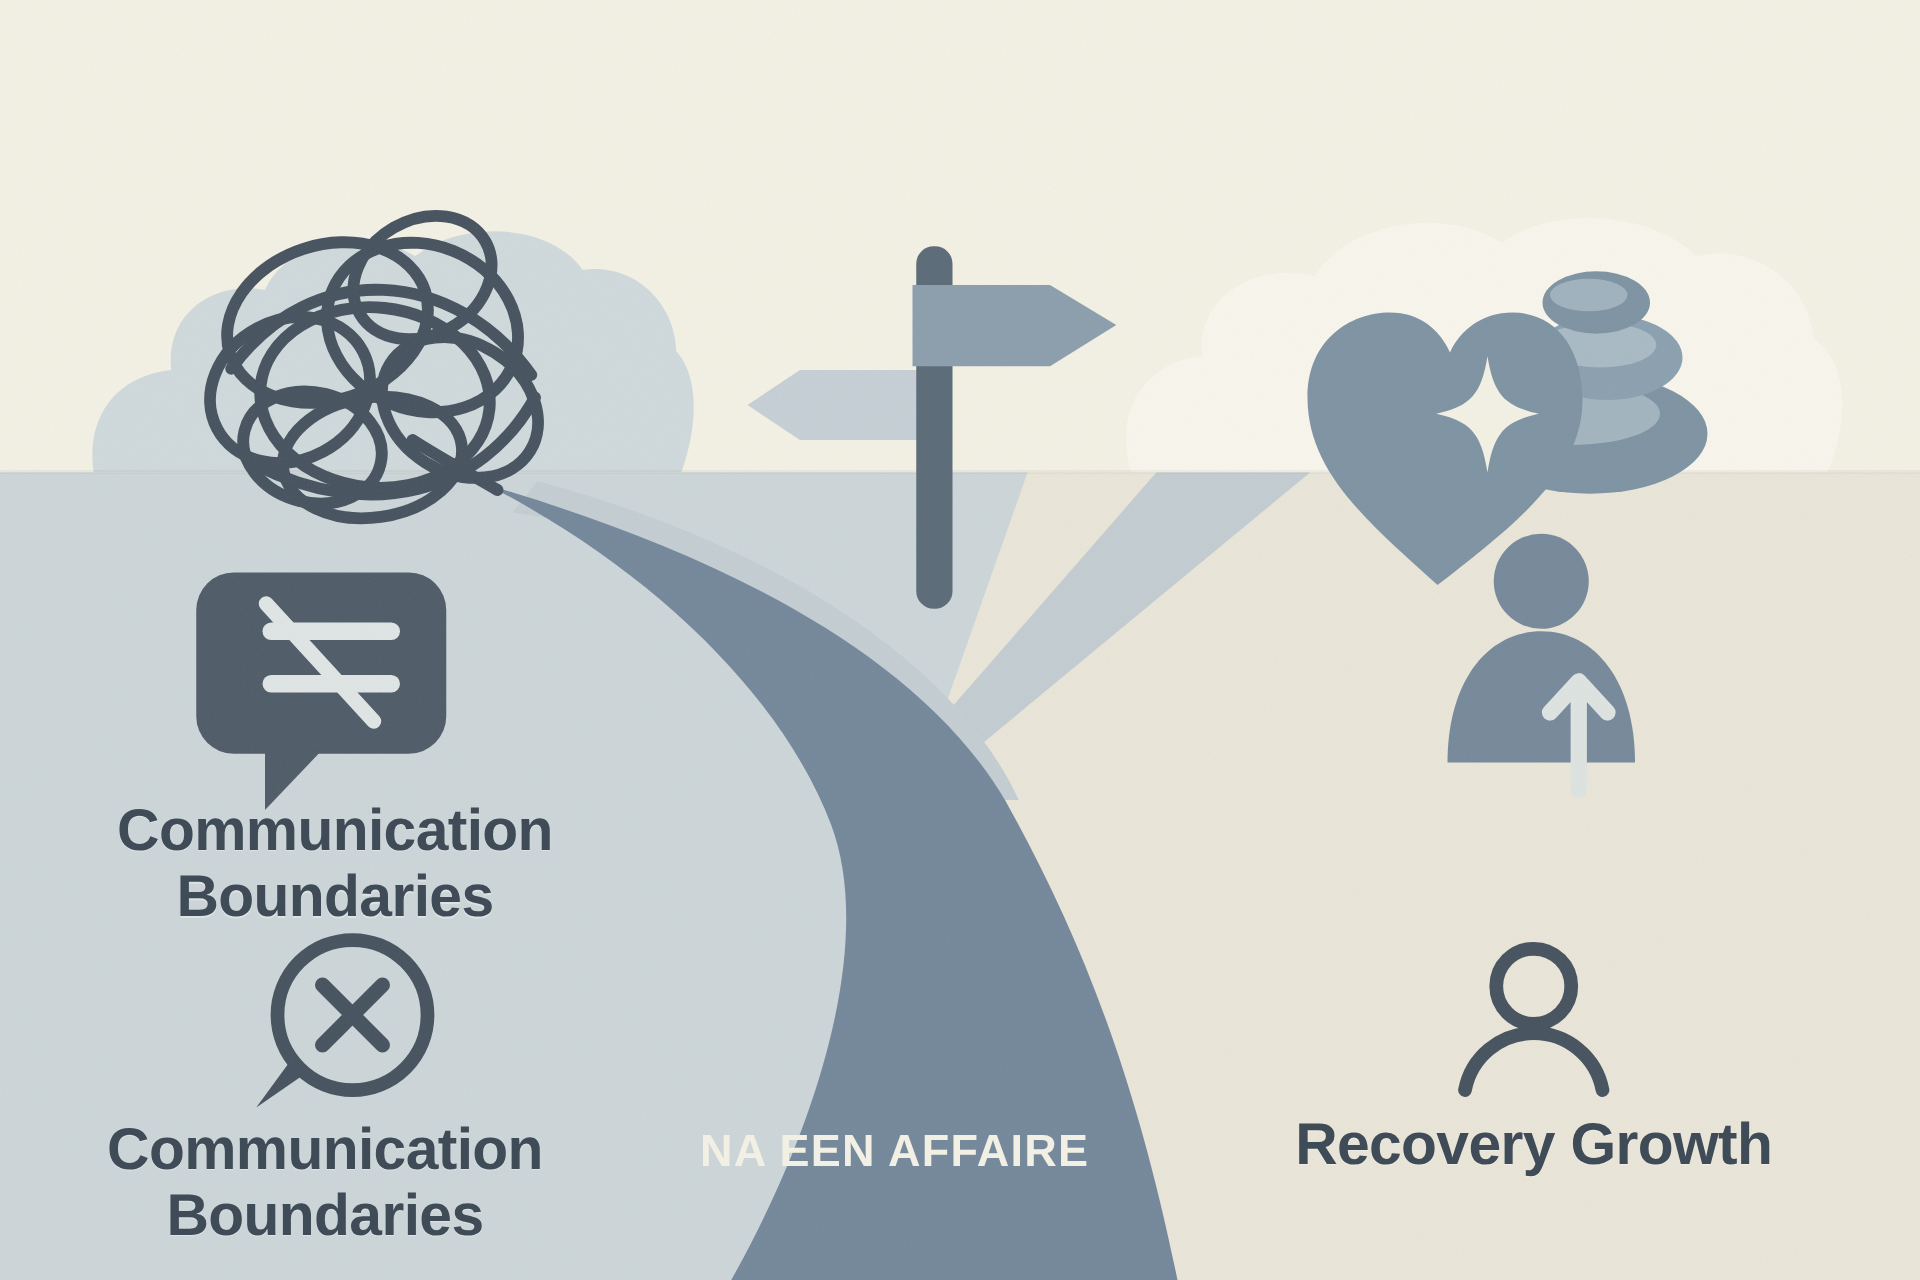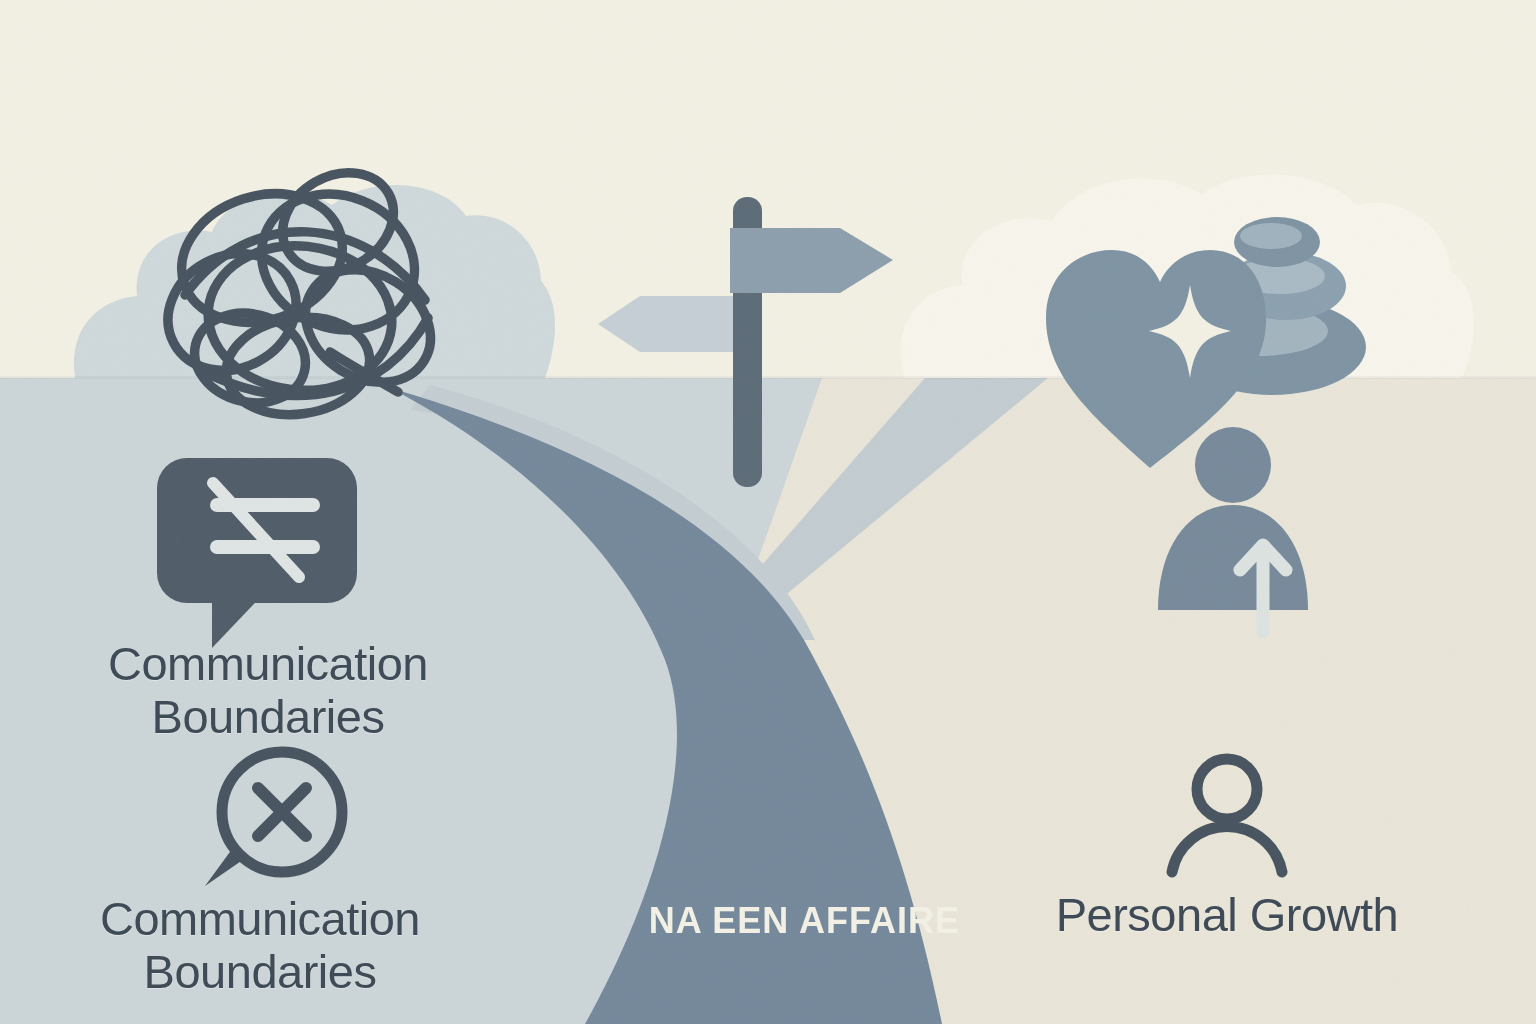--- a/index.html
+++ b/index.html
@@ -2,31 +2,31 @@
 <html><head>
 <meta charset="utf-8">
 <style>
   html,body{margin:0;padding:0;background:#f3f0e4;}
   #canvas{
     position:relative;width:1536px;height:1024px;overflow:hidden;
     font-family:"Liberation Sans","DejaVu Sans",sans-serif;
   }
   #scene{position:absolute;left:0;top:0;}
   .label{
-    position:absolute;text-align:center;color:#3f4c57;font-weight:400;
+    position:absolute;text-align:center;color:#3f4c57;font-weight:700;
     font-size:47px;line-height:1.12;letter-spacing:-0.5px;
     text-shadow:0 1px 0 rgba(255,255,255,0.35);
   }
   #title{
     position:absolute;left:0;top:52px;width:1472px;text-align:center;
     color:#45525e;font-weight:700;font-size:88px;letter-spacing:-2px;
     text-shadow:0 2px 1px rgba(255,255,255,0.3);
   }
   #road-label{
-    position:absolute;left:560px;top:898px;width:400px;text-align:right;
+    position:absolute;left:560px;top:898px;width:400px;text-align:left;
     color:#f2efe5;font-weight:700;font-size:36px;line-height:1.28;
     letter-spacing:1px;
   }
 </style>
 </head>
 <body>
 
 <div id="canvas">
 
   <svg id="scene" width="1536" height="1024" viewBox="0 0 1536 1024">
@@ -124,19 +124,19 @@
 
     <rect x="0" y="0" width="1536" height="1024" filter="url(#grain)" opacity="0.06"></rect>
   </svg>
 
 
   <div class="label" style="left:68px;top:638px;width:400px;">Communication Boundaries</div>
 
   <div class="label" style="left:60px;top:893px;width:400px;">Communication Boundaries</div>
 
 
-  <div class="label" style="left:1027px;top:889px;width:400px;">Personal Growth</div>
+  <div class="label" style="left:1027px;top:889px;width:400px;">Recovery Growth</div>
 
   <div id="road-label">
     <div>NA EEN AFFAIRE</div>
   </div>
 
 </div>
 
 </body></html>

